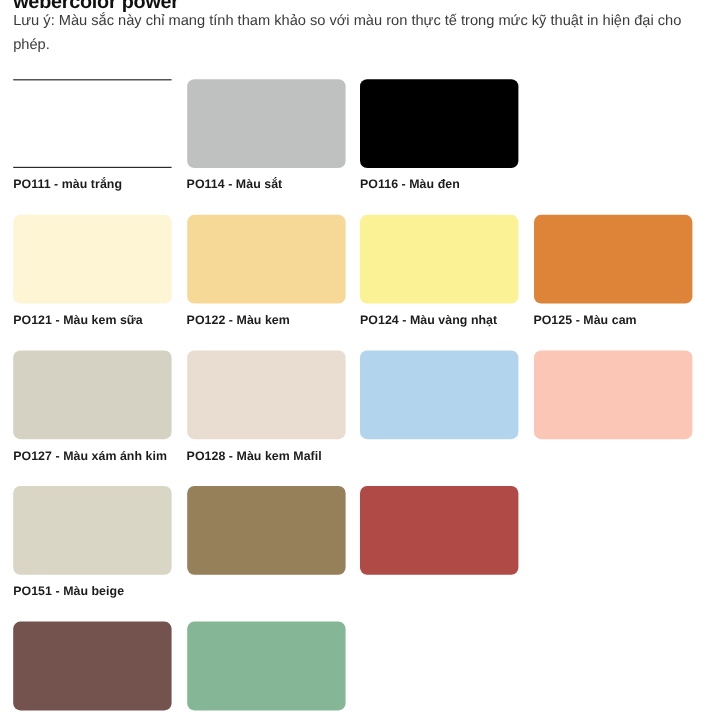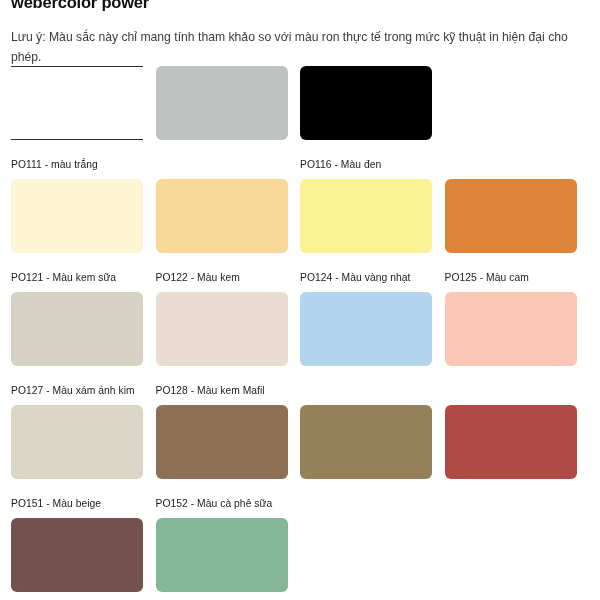--- a/index.html
+++ b/index.html
@@ -28,21 +28,21 @@
     top: -7px;
     font-size: 16.5px;
     font-weight: 700;
     letter-spacing: -0.2px;
     color: #101010;
     white-space: nowrap;
   }
   .note {
     position: absolute;
     left: 11px;
-    top: 28px;
+    top: 8px;
     width: 566px;
     font-size: 12.2px;
     line-height: 1.62;
     color: #3b3b3b;
     font-weight: 400;
   }
   .grid {
     position: absolute;
     left: 11px;
     top: 66px;
@@ -63,23 +63,23 @@
     border-radius: 6px;
     box-sizing: border-box;
   }
   .swatch.outline {
     background: #ffffff;
     border-radius: 0;
     border-top: 1.6px solid #2b2b2b;
     border-bottom: 1.6px solid #2b2b2b;
   }
   .label {
-    margin-top: 19px;
+    margin-top: 9px;
     font-size: 10.3px;
-    font-weight: 400;
+    font-weight: 700;
     color: #1c1c1c;
     letter-spacing: 0.05px;
     white-space: nowrap;
   }
 </style>
 </head>
 <body>
 
 <div class="page">
 
@@ -88,20 +88,21 @@
   <div class="note">Lưu ý: Màu sắc này chỉ mang tính tham khảo so với màu ron thực tế trong mức kỹ thuật in hiện đại cho phép.</div>
 
   <div class="grid">
       <div class="row">
         <div class="cell">
           <div class="swatch outline"></div>
           <div class="label">PO111 - màu trắng</div>
         </div>
         <div class="cell">
           <div class="swatch" style="background: rgb(191, 192, 192);"></div>
+          <div class="label">PO114 - Màu sắt</div>
         </div>
         <div class="cell">
           <div class="swatch" style="background: rgb(0, 0, 0);"></div>
           <div class="label">PO116 - Màu đen</div>
         </div>
       </div>
       <div class="row">
         <div class="cell">
           <div class="swatch" style="background: rgb(253, 245, 212);"></div>
           <div class="label">PO121 - Màu kem sữa</div>
@@ -134,24 +135,20 @@
         <div class="cell">
           <div class="swatch" style="background: rgb(251, 198, 182);"></div>
         </div>
       </div>
       <div class="row">
         <div class="cell">
           <div class="swatch" style="background: rgb(217, 214, 197);"></div>
           <div class="label">PO151 - Màu beige</div>
         </div>
         <div class="cell">
-          <div class="swatch" style="background: rgb(141, 111, 85);"></div>
-          <div class="label">PO152 - Màu cà phê sữa</div>
-        </div>
-        <div class="cell">
           <div class="swatch" style="background: rgb(150, 128, 90);"></div>
         </div>
         <div class="cell">
           <div class="swatch" style="background: rgb(176, 74, 70);"></div>
         </div>
       </div>
       <div class="row">
         <div class="cell">
           <div class="swatch" style="background: rgb(116, 83, 78);"></div>
           <div class="label">PO155 - Màu nâu socola</div>

